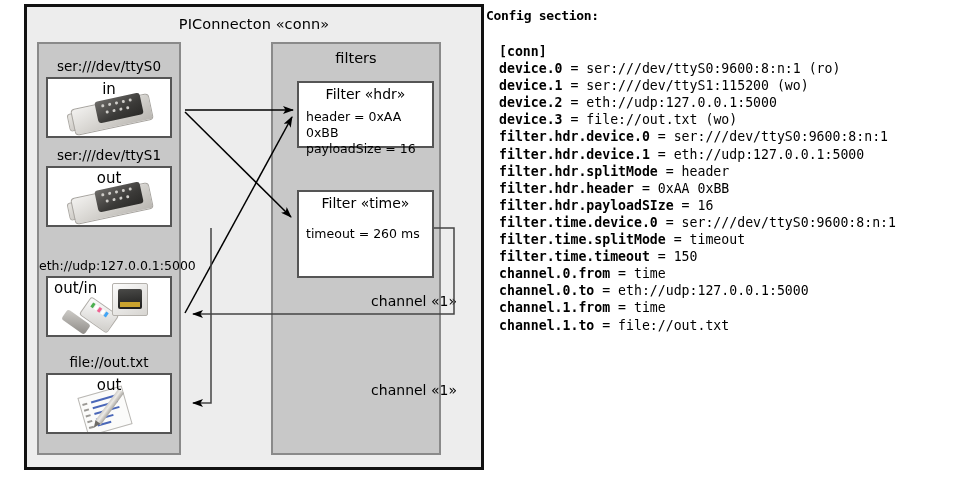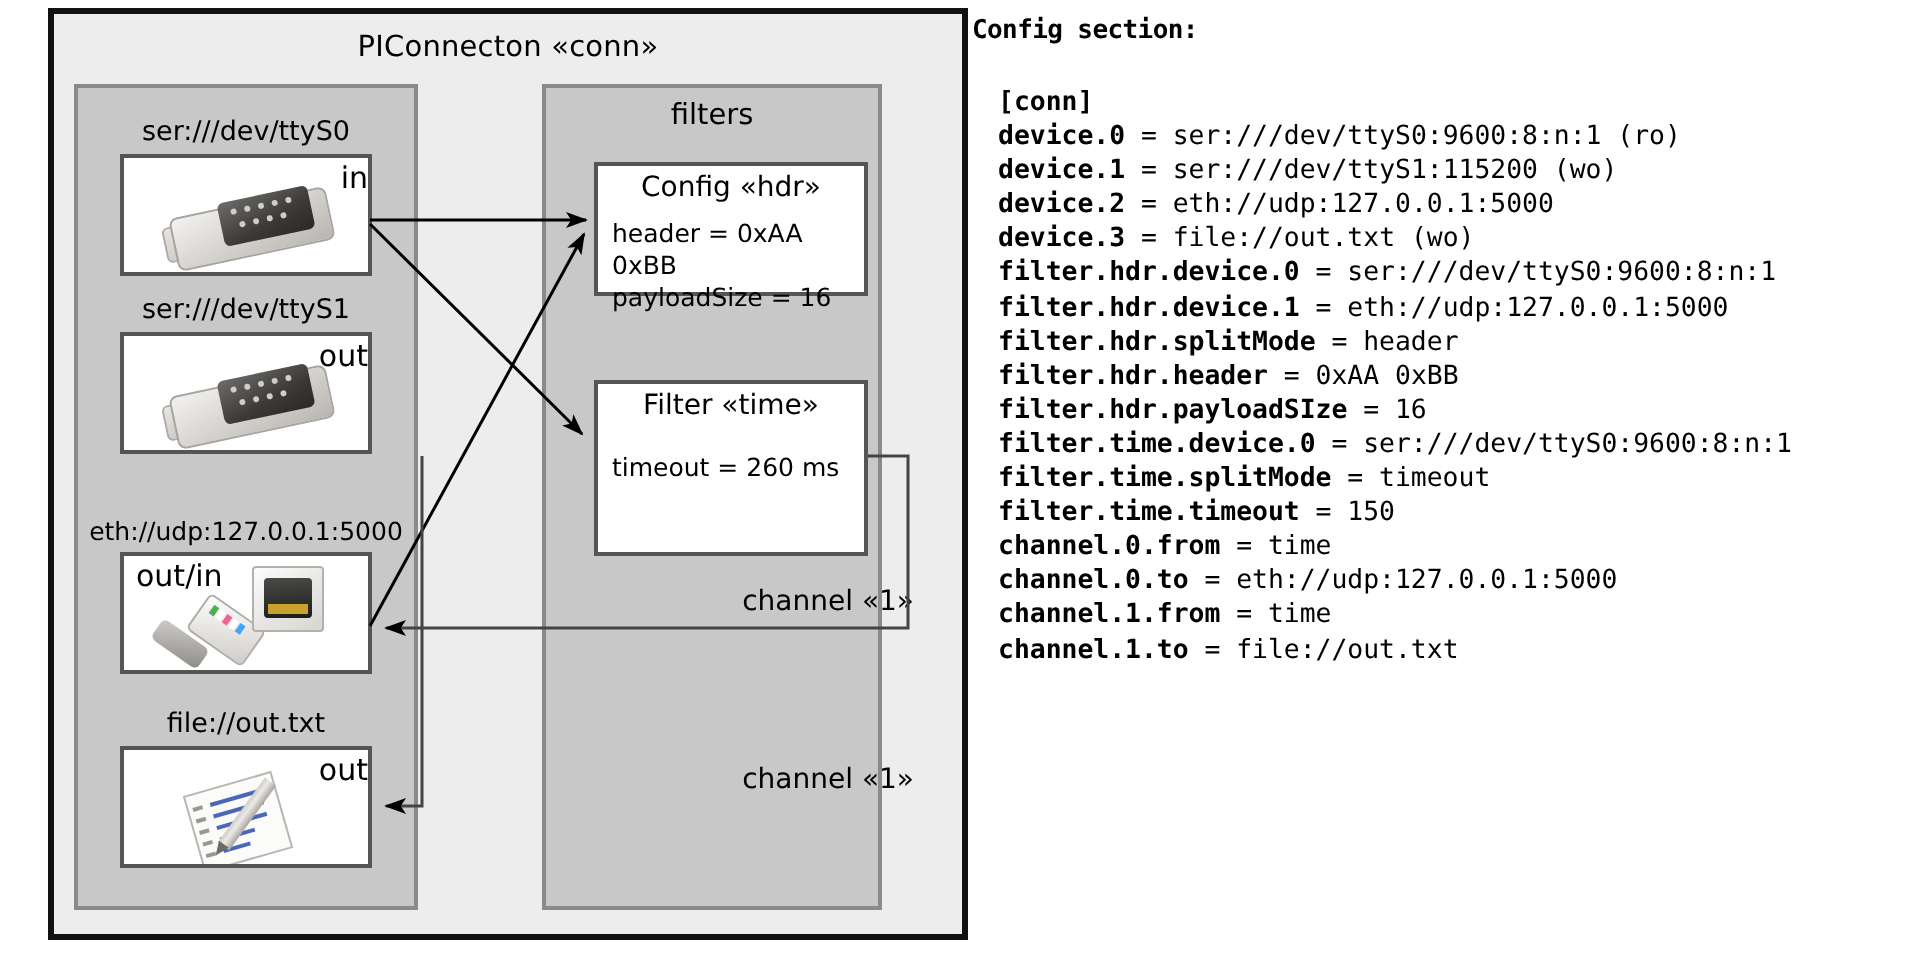--- a/index.html
+++ b/index.html
@@ -15,35 +15,35 @@
     background:#ededed;border:3px solid #111;box-sizing:border-box;
   }
   .outer-title{
     position:absolute;left:0;top:9px;width:100%;text-align:center;
     font-size:14.5px;letter-spacing:.1px;
   }
   .panel{
     position:absolute;background:#c8c8c8;
     border:2px solid #8a8a8a;box-sizing:border-box;
   }
-  #devices-panel{left:20px;top:42px;width:172px;height:413px;}
+  #devices-panel{left:20px;top:42px;width:144px;height:413px;}
   #filters-panel{left:254px;top:42px;width:170px;height:413px;}
   .panel-title{
     position:absolute;left:0;top:6px;width:100%;text-align:center;font-size:14.5px;
   }
   .dev-group{position:absolute;left:0;width:100%;}
   .dev-label{
     width:100%;text-align:center;font-size:13.5px;white-space:nowrap;
   }
   .dev-box{
     position:relative;margin:3px auto 0 auto;width:126px;height:61px;
     background:#fff;border:2px solid #555;box-sizing:border-box;overflow:hidden;
   }
   .dev-box .io-tag{
-    position:absolute;left:0;top:1px;width:100%;text-align:right;
+    position:absolute;left:0;top:1px;width:100%;text-align:center;
     font-size:15px;z-index:3;
   }
   .dev-box .io-tag.left{text-align:left;left:6px;width:auto;}
   .art{position:absolute;}
 
   
   .db9{left:18px;top:14px;width:92px;height:42px;}
   .db9 .shell{
     position:absolute;left:6px;top:8px;width:78px;height:25px;
     background:linear-gradient(160deg,#f2f1ef 0%,#d9d7d3 45%,#b9b6b1 100%);
@@ -257,21 +257,21 @@
         </span>
       </div>
     </div>
   </div>
 
   <div class="panel" id="filters-panel">
     <div class="panel-title">filters</div>
   </div>
 
   <div class="filter-box" id="filter-hdr">
-    <div class="filter-title">Config «hdr»</div>
+    <div class="filter-title">Filter «hdr»</div>
     <div class="filter-props">
       <div>header = 0xAA 0xBB</div>
       <div>payloadSize = 16</div>
     </div>
   </div>
 
   <div class="filter-box" id="filter-time">
     <div class="filter-title">Filter «time»</div>
     <div class="filter-props">
       <div>timeout = 260 ms</div>

